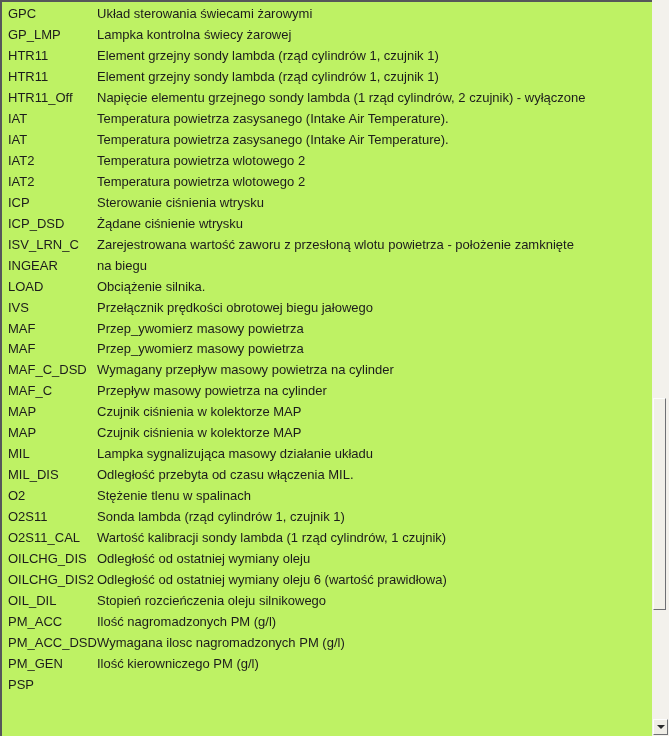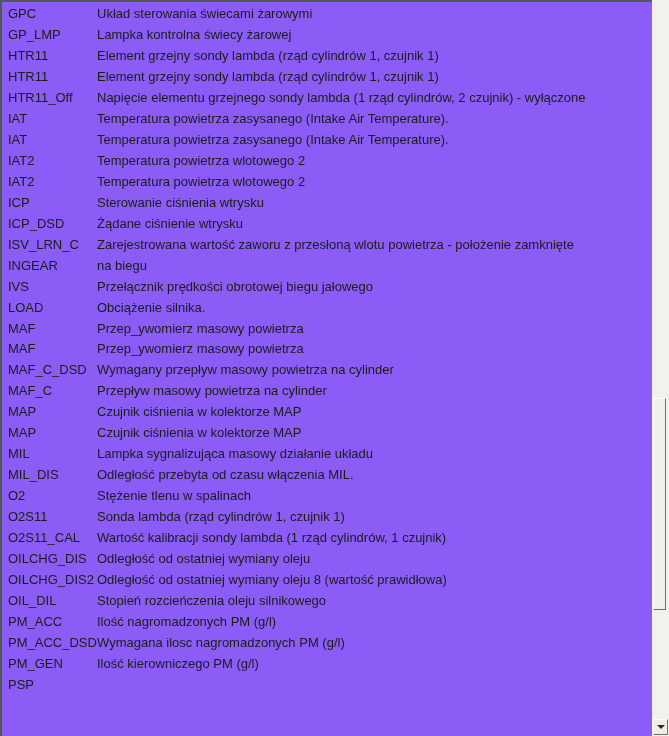--- a/index.html
+++ b/index.html
@@ -18,21 +18,21 @@
   
   #list-panel {
     position: absolute;
     left: 0;
     top: 0;
     width: 652px;
     height: 736px;
     box-sizing: border-box;
     border-top: 2px solid #56575a;
     border-left: 2px solid #56575a;
-    background: #8b5cf6;
+    background: #bef264;
     overflow: hidden;
   }
   #rows {
     position: absolute;
     left: 0;
     top: 1px;
     right: 0;
   }
   .row {
     display: flex;
@@ -166,30 +166,30 @@
           <span class="cell-desc">Zarejestrowana wartość zaworu z przesłoną wlotu powietrza - położenie zamknięte</span>
         </div>
 
         <div class="row">
           <span class="cell-abbr">INGEAR</span>
           <span class="cell-desc">na biegu</span>
         </div>
 
 
         <div class="row">
+          <span class="cell-abbr">LOAD</span>
+          <span class="cell-desc">Obciążenie silnika.</span>
+        </div>
+
+        <div class="row">
           <span class="cell-abbr">IVS</span>
           <span class="cell-desc">Przełącznik prędkości obrotowej biegu jałowego</span>
         </div>
 
         <div class="row">
-          <span class="cell-abbr">LOAD</span>
-          <span class="cell-desc">Obciążenie silnika.</span>
-        </div>
-
-        <div class="row">
           <span class="cell-abbr">MAF</span>
           <span class="cell-desc">Przep_ywomierz masowy powietrza</span>
         </div>
 
         <div class="row">
           <span class="cell-abbr">MAF</span>
           <span class="cell-desc">Przep_ywomierz masowy powietrza</span>
         </div>
 
         <div class="row">
@@ -237,21 +237,21 @@
           <span class="cell-desc">Wartość kalibracji sondy lambda (1 rząd cylindrów, 1 czujnik)</span>
         </div>
 
         <div class="row">
           <span class="cell-abbr">OILCHG_DIS</span>
           <span class="cell-desc">Odległość od ostatniej wymiany oleju</span>
         </div>
 
         <div class="row">
           <span class="cell-abbr">OILCHG_DIS2</span>
-          <span class="cell-desc">Odległość od ostatniej wymiany oleju 8 (wartość prawidłowa)</span>
+          <span class="cell-desc">Odległość od ostatniej wymiany oleju 6 (wartość prawidłowa)</span>
         </div>
 
         <div class="row">
           <span class="cell-abbr">OIL_DIL</span>
           <span class="cell-desc">Stopień rozcieńczenia oleju silnikowego</span>
         </div>
 
         <div class="row">
           <span class="cell-abbr">PM_ACC</span>
           <span class="cell-desc">Ilość nagromadzonych PM (g/l)</span>

